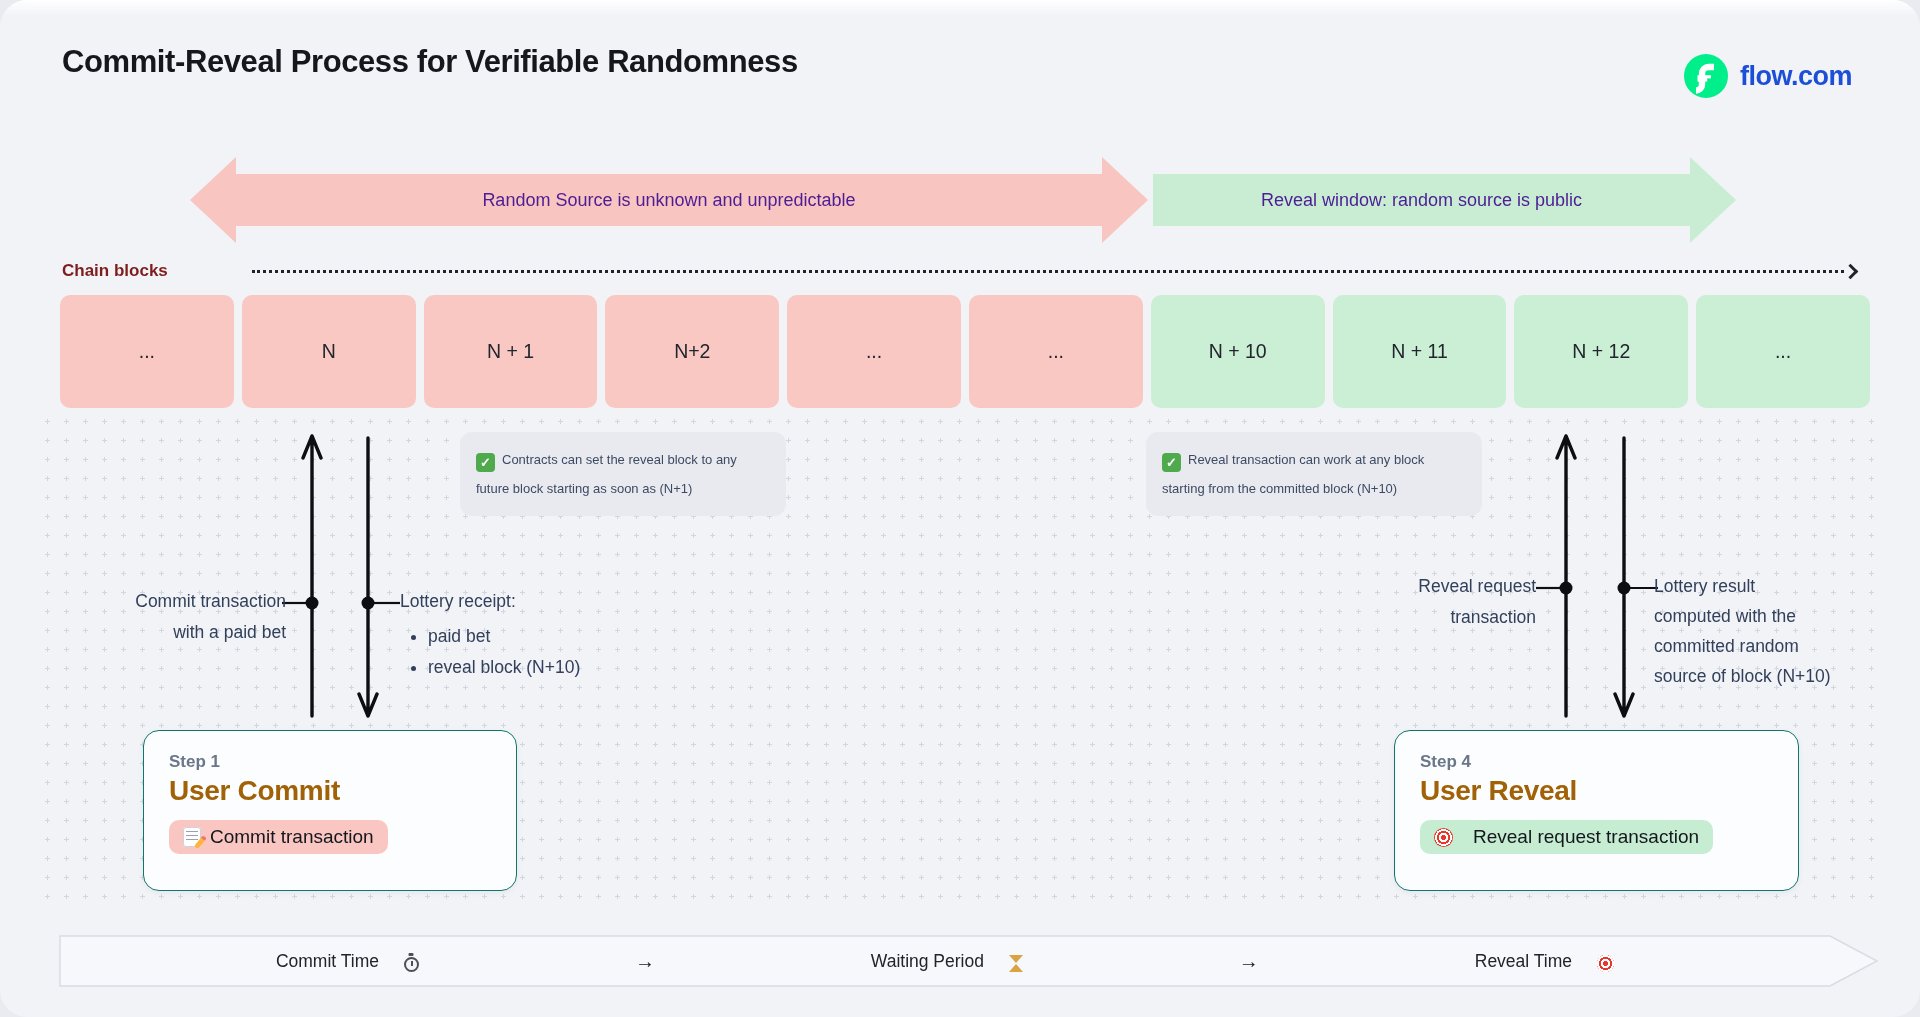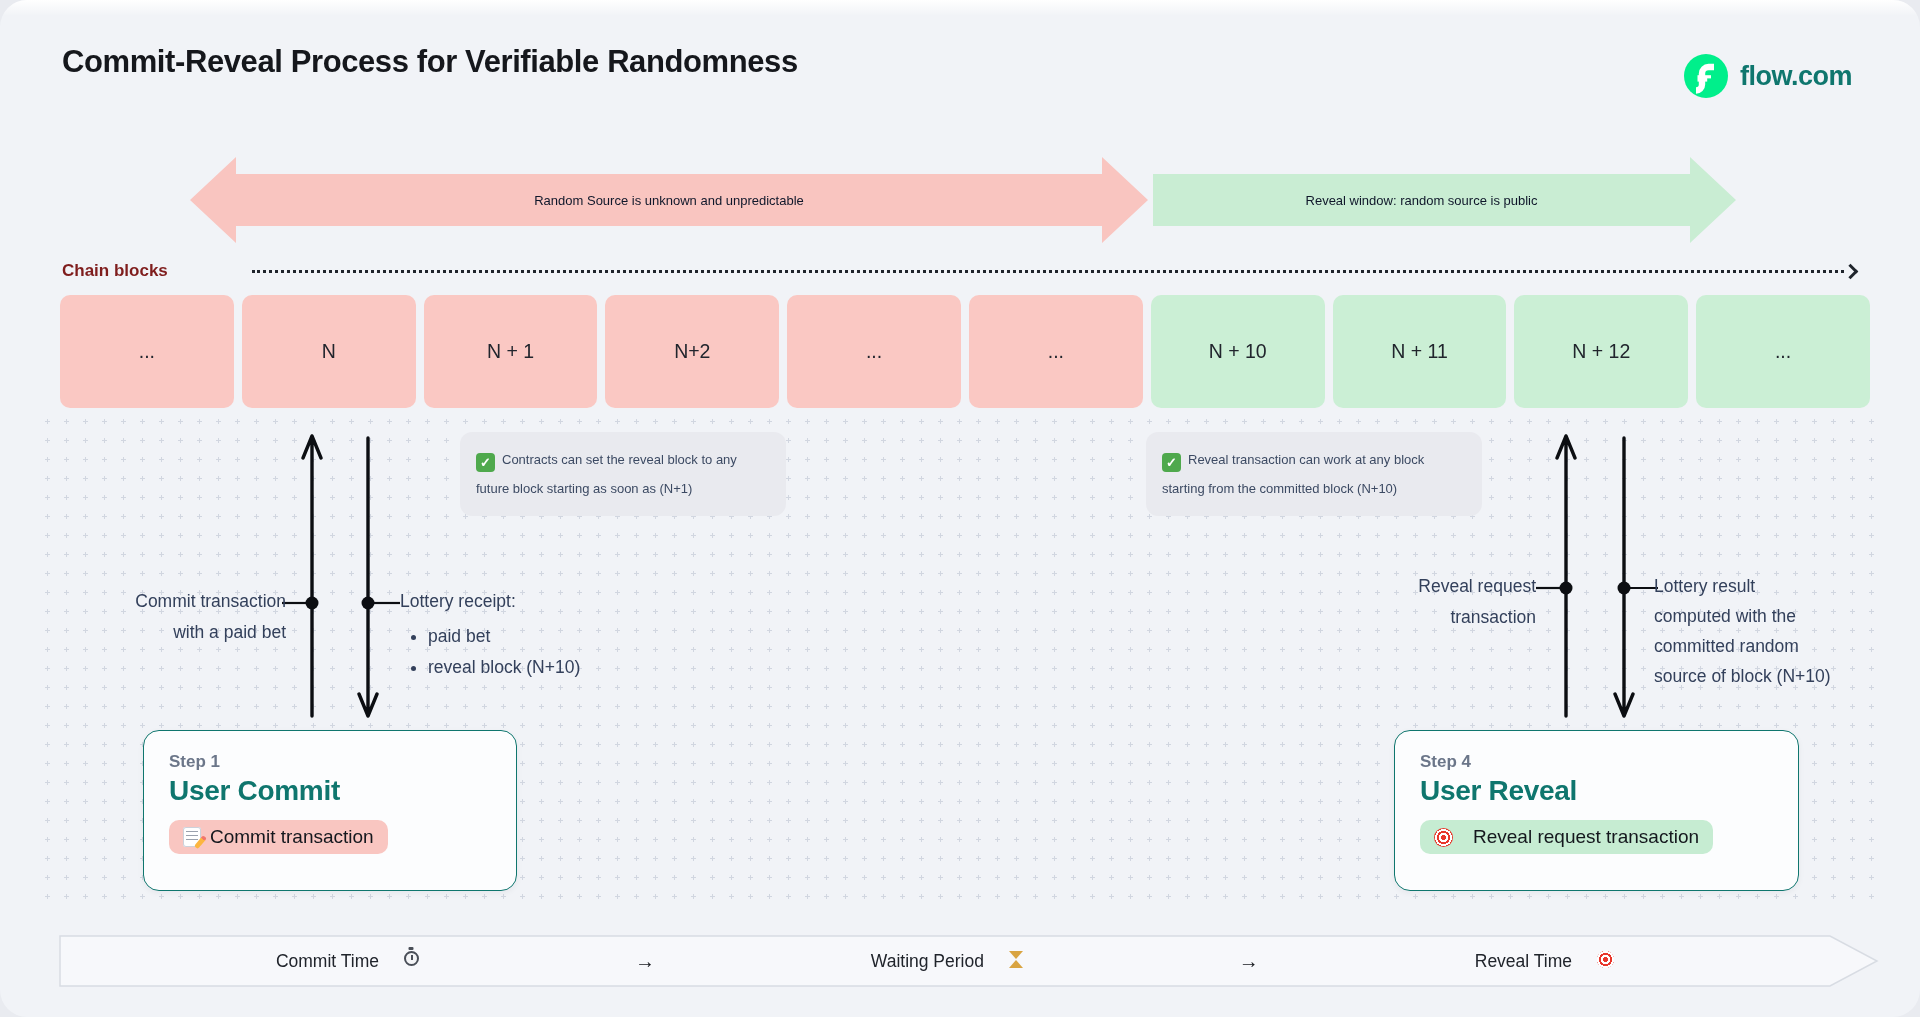--- a/index.html
+++ b/index.html
@@ -9,24 +9,24 @@
     background:#F1F3F7; overflow:hidden;
     font-family:"Liberation Sans", sans-serif;
     color:#16181D;
     border-radius:27px;
   }
   .abs { position:absolute; }
 
   
   .page-title { left:62px; top:44px; font-size:31px; font-weight:700; letter-spacing:-0.4px; color:#15171C; }
   .brand { left:1684px; top:54px; display:flex; align-items:center; gap:12px; }
-  .brand-text { font-size:27px; font-weight:800; letter-spacing:-0.5px; color:#0f766e; }
-
-  
-  .phase-label { display:flex; align-items:center; justify-content:center; font-size:13px; color:#0f172a; }
+  .brand-text { font-size:27px; font-weight:800; letter-spacing:-0.5px; color:#1d4ed8; }
+
+  
+  .phase-label { display:flex; align-items:center; justify-content:center; font-size:18px; color:#4c1d95; }
   .phase-label.red   { left:190px;  top:172px; width:958px; height:56px; }
   .phase-label.green { left:1153px; top:172px; width:537px; height:56px; }
 
   
   .chain-label { left:62px; top:261px; font-size:17px; font-weight:700; color:#7f1d1d; }
   .chain-dots { left:252px; top:270px; width:1592px; border-top:3px dotted #1F242C; }
   .chain-chevron { left:1845px; top:266px; width:11px; height:11px;
     border-top:3px solid #1F242C; border-right:3px solid #1F242C; transform:rotate(45deg); }
 
   .blocks { left:60px; top:295px; width:1810px; height:113px; display:flex; gap:8px; }
@@ -52,21 +52,21 @@
   .ann.reveal-up   { left:1316px; top:571px; width:220px; text-align:right; }
   .ann.lottery-res { left:1654px; top:571px; width:246px; line-height:30px; }
   .ann ul { margin:4px; padding-left:24px; }
 
   
   .card { background:#FCFDFE; border:1px solid #0f766e; border-radius:16px;
     box-shadow:0 2px 6px rgba(15,20,35,0.05); padding:21px 25px; height:161px; }
   .card.s1 { left:143px;  top:730px; width:374px; }
   .card.s2 { left:1394px; top:730px; width:405px; }
   .step-label { font-size:17px; font-weight:700; color:#6B7689; }
-  .step-title { font-size:28px; font-weight:800; color:#0f766e; letter-spacing:-0.3px; margin-top:3px; }
+  .step-title { font-size:28px; font-weight:800; color:#a16207; letter-spacing:-0.3px; margin-top:3px; }
   .badge { display:inline-flex; align-items:center; gap:9px; margin-top:13px;
     padding:6px 14px; border-radius:10px; font-size:19px; color:#14171D; }
   .badge.commit { background:#F9C6C1; }
   .badge.reveal { background:#C6ECD2;gap:20px; }
 
   
   .memo-icon { position:relative; display:inline-block; width:18px; height:20px;
     background:#fff; border-radius:3px; box-shadow:inset 0 0 0 1px #cdd2db; }
   .memo-icon::before { content:""; position:absolute; left:3px; right:3px; top:4px; height:10px;
     background:repeating-linear-gradient(#9aa1ad 0 1.5px, transparent 1.5px 4px); }
@@ -84,21 +84,21 @@
   .hourglass-icon { display:inline-flex; flex-direction:column; align-items:center; }
   .hourglass-icon::before { content:""; width:0; height:0;
     border-left:7px solid transparent; border-right:7px solid transparent; border-top:8px solid #d9a441; }
   .hourglass-icon::after { content:""; width:0; height:0; margin-top:1px;
     border-left:7px solid transparent; border-right:7px solid transparent; border-bottom:8px solid #d9a441; }
 
   
   .tl-items { left:60px; top:936px; width:1770px; height:50px;
     display:flex; justify-content:space-evenly; align-items:center;
     font-size:17.5px; color:#20242B; }
-  .tl-item { display:flex; align-items:flex-start; gap:25px; }
+  .tl-item { display:flex; align-items:flex-end; gap:25px; }
   .tl-arrow { font-size:20px; color:#14171C; }
 
   .top-fade { left:0; top:0; width:100%; height:16px;
     background:linear-gradient(#ffffff, rgba(255,255,255,0)); }
 </style>
 </head>
 <body>
 
 <div id="canvas">
 

